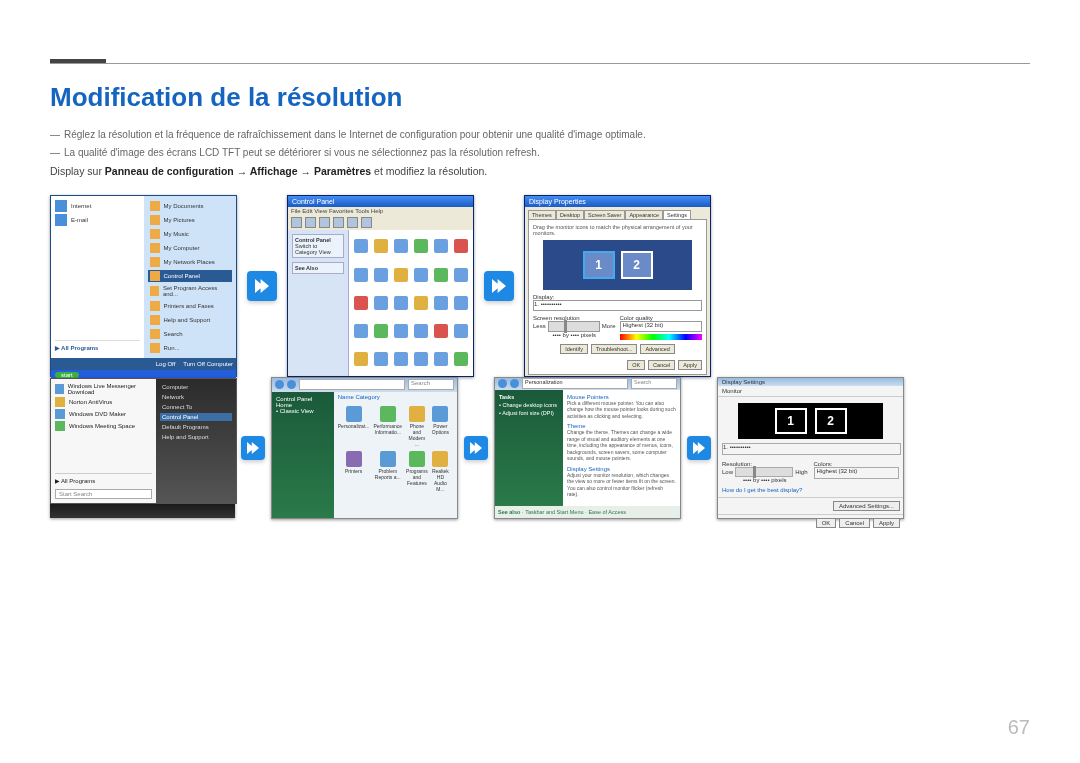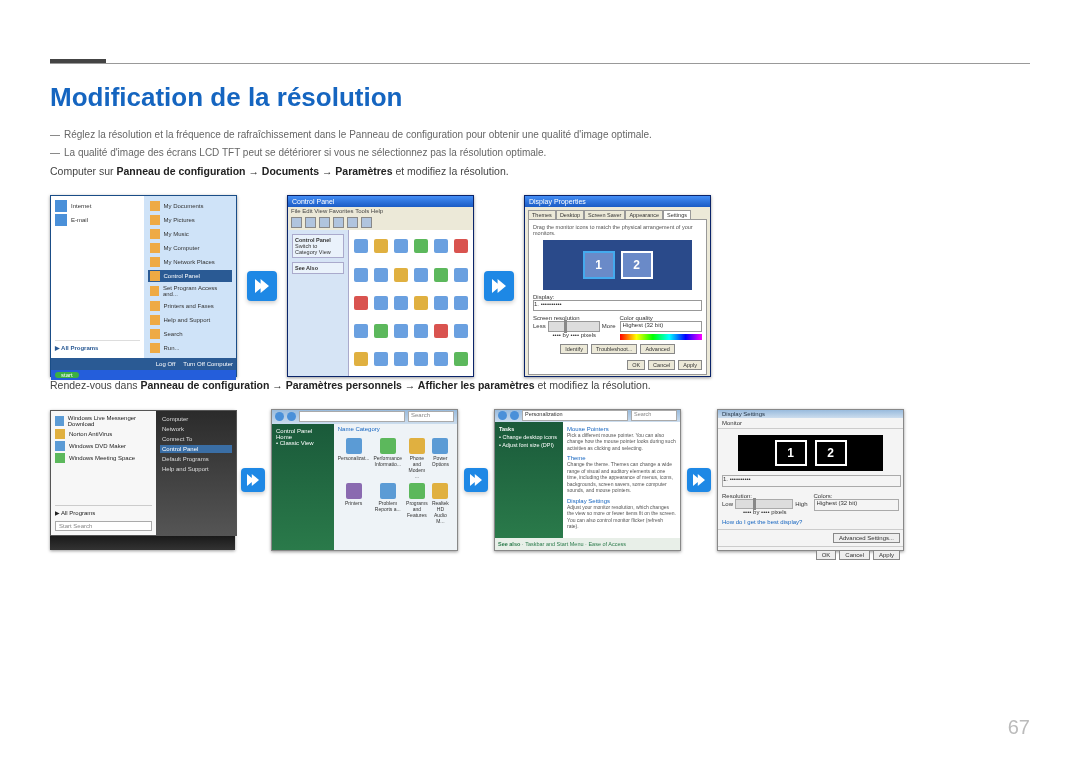--- a/index.html
+++ b/index.html
@@ -182,25 +182,25 @@
 </style>
 </head>
 <body>
 
 <div class="page">
   <div class="topline"></div>
   <hr class="divider">
 
   <h1>Modification de la résolution</h1>
 
-  <div class="note"><span class="dash">―</span><span>Réglez la résolution et la fréquence de rafraîchissement dans le Panneau de configuration pour obtenir une qualité d'image optimale.</span></div>
-  <div class="note"><span class="dash">―</span><span>La qualité d'image des écrans LCD TFT peut se détériorer si vous ne sélectionnez pas la résolution optimale.</span></div>
+  <div class="note"><span class="dash">―</span><span>Réglez la résolution et la fréquence de rafraîchissement dans le Internet de configuration pour obtenir une qualité d'image optimale.</span></div>
+  <div class="note"><span class="dash">―</span><span>La qualité d'image des écrans LCD TFT peut se détériorer si vous ne sélectionnez pas la résolution refresh.</span></div>
 
   <p class="instr">
-    <span>Computer sur </span><strong>Panneau de configuration → Documents → Paramètres</strong><span> et modifiez la résolution.</span>
+    <span>Display sur </span><strong>Panneau de configuration → Affichage → Paramètres</strong><span> et modifiez la résolution.</span>
   </p>
 
   <div class="row">
 
     <div class="shot xp-start">
       <div class="body">
         <div class="left">
           <div class="it">
               <div class="ic"></div>
               <span>Internet</span>
@@ -369,23 +369,20 @@
           </div>
         <div class="btns">
             <div class="b">OK</div>
             <div class="b">Cancel</div>
             <div class="b">Apply</div>
           </div>
       </div>
     </div>
   </div>
 
-  <p class="instr">
-    <span>Rendez-vous dans </span><strong>Panneau de configuration → Paramètres personnels → Afficher les paramètres</strong><span> et modifiez la résolution.</span>
-  </p>
 
   <div class="row four">
 
     <div class="shot" style="width:185px;height:140px;display:flex;flex-direction:column;">
       <div class="vi-start" style="flex:1;">
         <div class="l">
           <div class="it">
               <div class="ic"></div>
               <span>Windows Live Messenger Download</span>
             </div>

